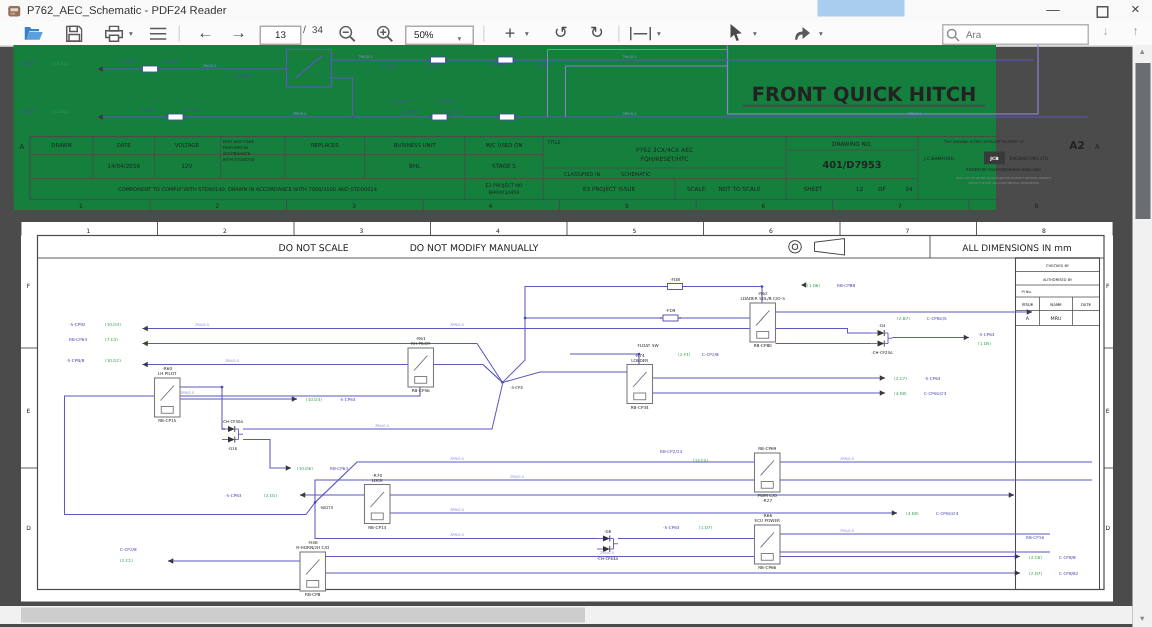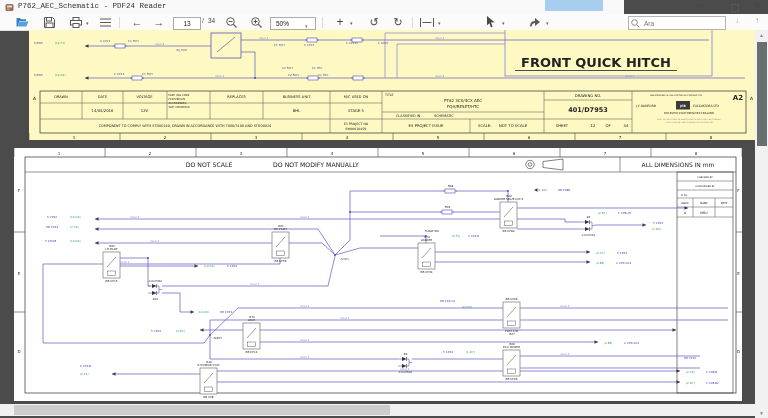--- a/index.html
+++ b/index.html
@@ -1,41 +1,41 @@
 <!DOCTYPE html>
 <html><head>
 <meta charset="utf-8">
 <style>
   html,body{margin:0;padding:0;background:#888;}
   #app{position:relative;width:768px;height:418px;background:#4b4b4b;overflow:hidden;
        font-family:"Liberation Sans","DejaVu Sans",sans-serif;}
   .abs{position:absolute;}
   
-  #titlebar{left:0;top:0;width:624px;height:14px;background:#f9f9f9;font-family:Liberation Mono, monospace;}
+  #titlebar{left:0;top:0;width:768px;height:14px;background:#f9f9f9;}
   #titlebar .t{left:18px;top:2px;font-size:7.5px;color:#333;}
   .winbtn{top:0;height:14px;width:24px;text-align:center;color:#444;font-size:9px;line-height:13px;}
   #maxbox{left:731px;top:4px;width:6px;height:6px;border:1px solid #555;}
   #bluetab{left:545px;top:0;width:58px;height:11px;background:#a9cdee;}
   
   #toolbar{left:0;top:14px;width:768px;height:16px;background:#fbfbfb;border-bottom:1px solid #e0e0e0;}
   .tbi{top:16px;height:13px;color:#4a4a4a;font-size:11px;line-height:12px;text-align:center;}
   .sep{top:17px;width:1px;height:11px;background:#dcdcdc;}
   .caret{font-size:5px;color:#666;top:20px;}
   #pagebox{left:173px;top:16.5px;width:26px;height:11px;border:1px solid #ababab;background:#fff;
            font-size:6.5px;text-align:center;line-height:11px;color:#222;}
   #pagesep{left:202px;top:17px;font-size:7px;color:#555;}
   #pagetotal{left:208px;top:17px;font-size:6.5px;color:#444;}
   #zoomsel{left:270px;top:16.5px;width:44px;height:11px;border:1px solid #ababab;background:#fff;}
   #zoomsel span{position:absolute;left:5px;top:0;font-size:6.5px;line-height:11px;color:#222;}
   #zoomsel .zc{left:34px;top:3px;font-size:5px;color:#777;}
   #searchbox{left:628px;top:16px;width:96px;height:12px;border:1px solid #b5b5b5;background:#fff;}
   #searchbox input{position:absolute;left:13px;top:0;width:80px;height:11px;border:none;outline:none;
                    font-size:6.5px;color:#444;font-family:"Liberation Sans",sans-serif;background:transparent;}
   
-  #page1{left:29px;top:30px;width:728px;height:110px;background:#fef9c3;}
+  #page1{left:9px;top:30px;width:655px;height:110px;background:#15803d;}
   #page2{left:14px;top:148px;width:728px;height:253px;background:#ffffff;}
   
   #vtrack{left:755px;top:30px;width:13px;height:388px;background:#f1f1f1;}
   #vthumb{left:1.5px;top:12px;width:10px;height:104px;background:#696e71;}
   .scrar{width:13px;height:10px;text-align:center;font-size:5px;color:#8a8a8a;line-height:10px;}
   #htrack{left:0;top:404px;width:755px;height:12px;background:#f1f1f1;}
   #hthumb{left:14px;top:1px;width:376px;height:10px;background:#cdcdcd;}
   svg{position:absolute;left:0;top:0;}
   svg text{font-family:"DejaVu Sans","Liberation Sans",sans-serif;}
 </style>

